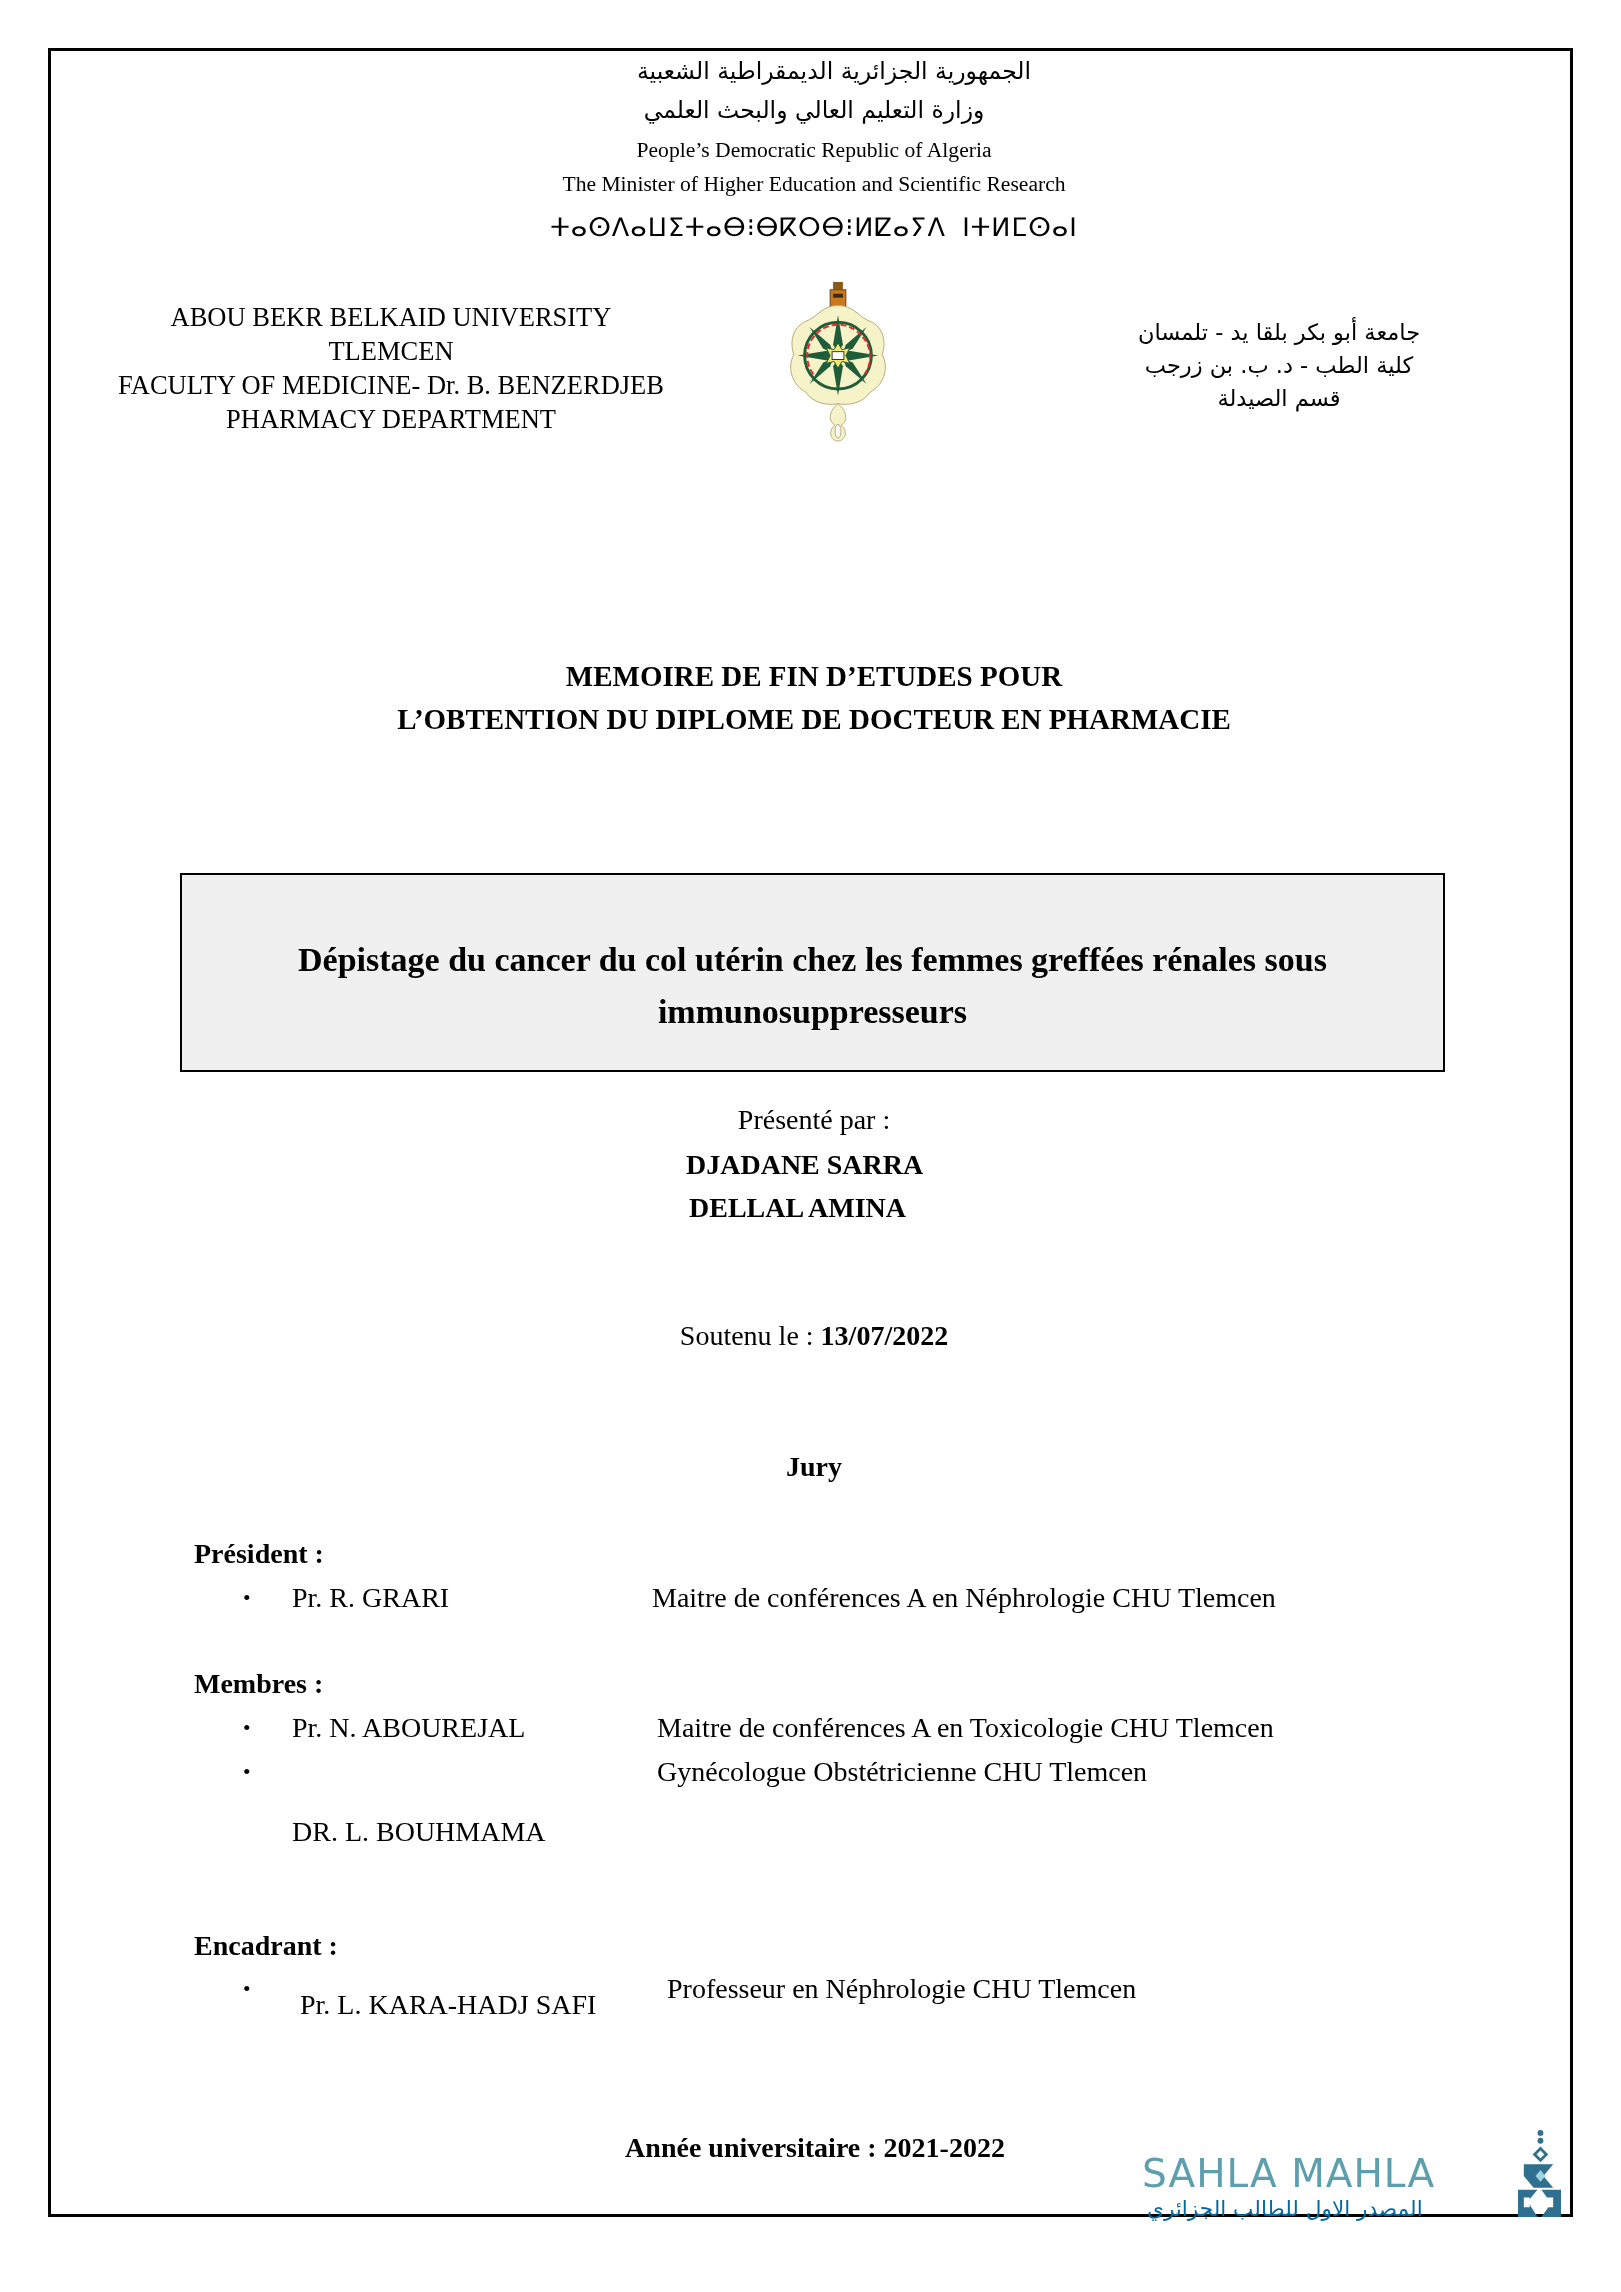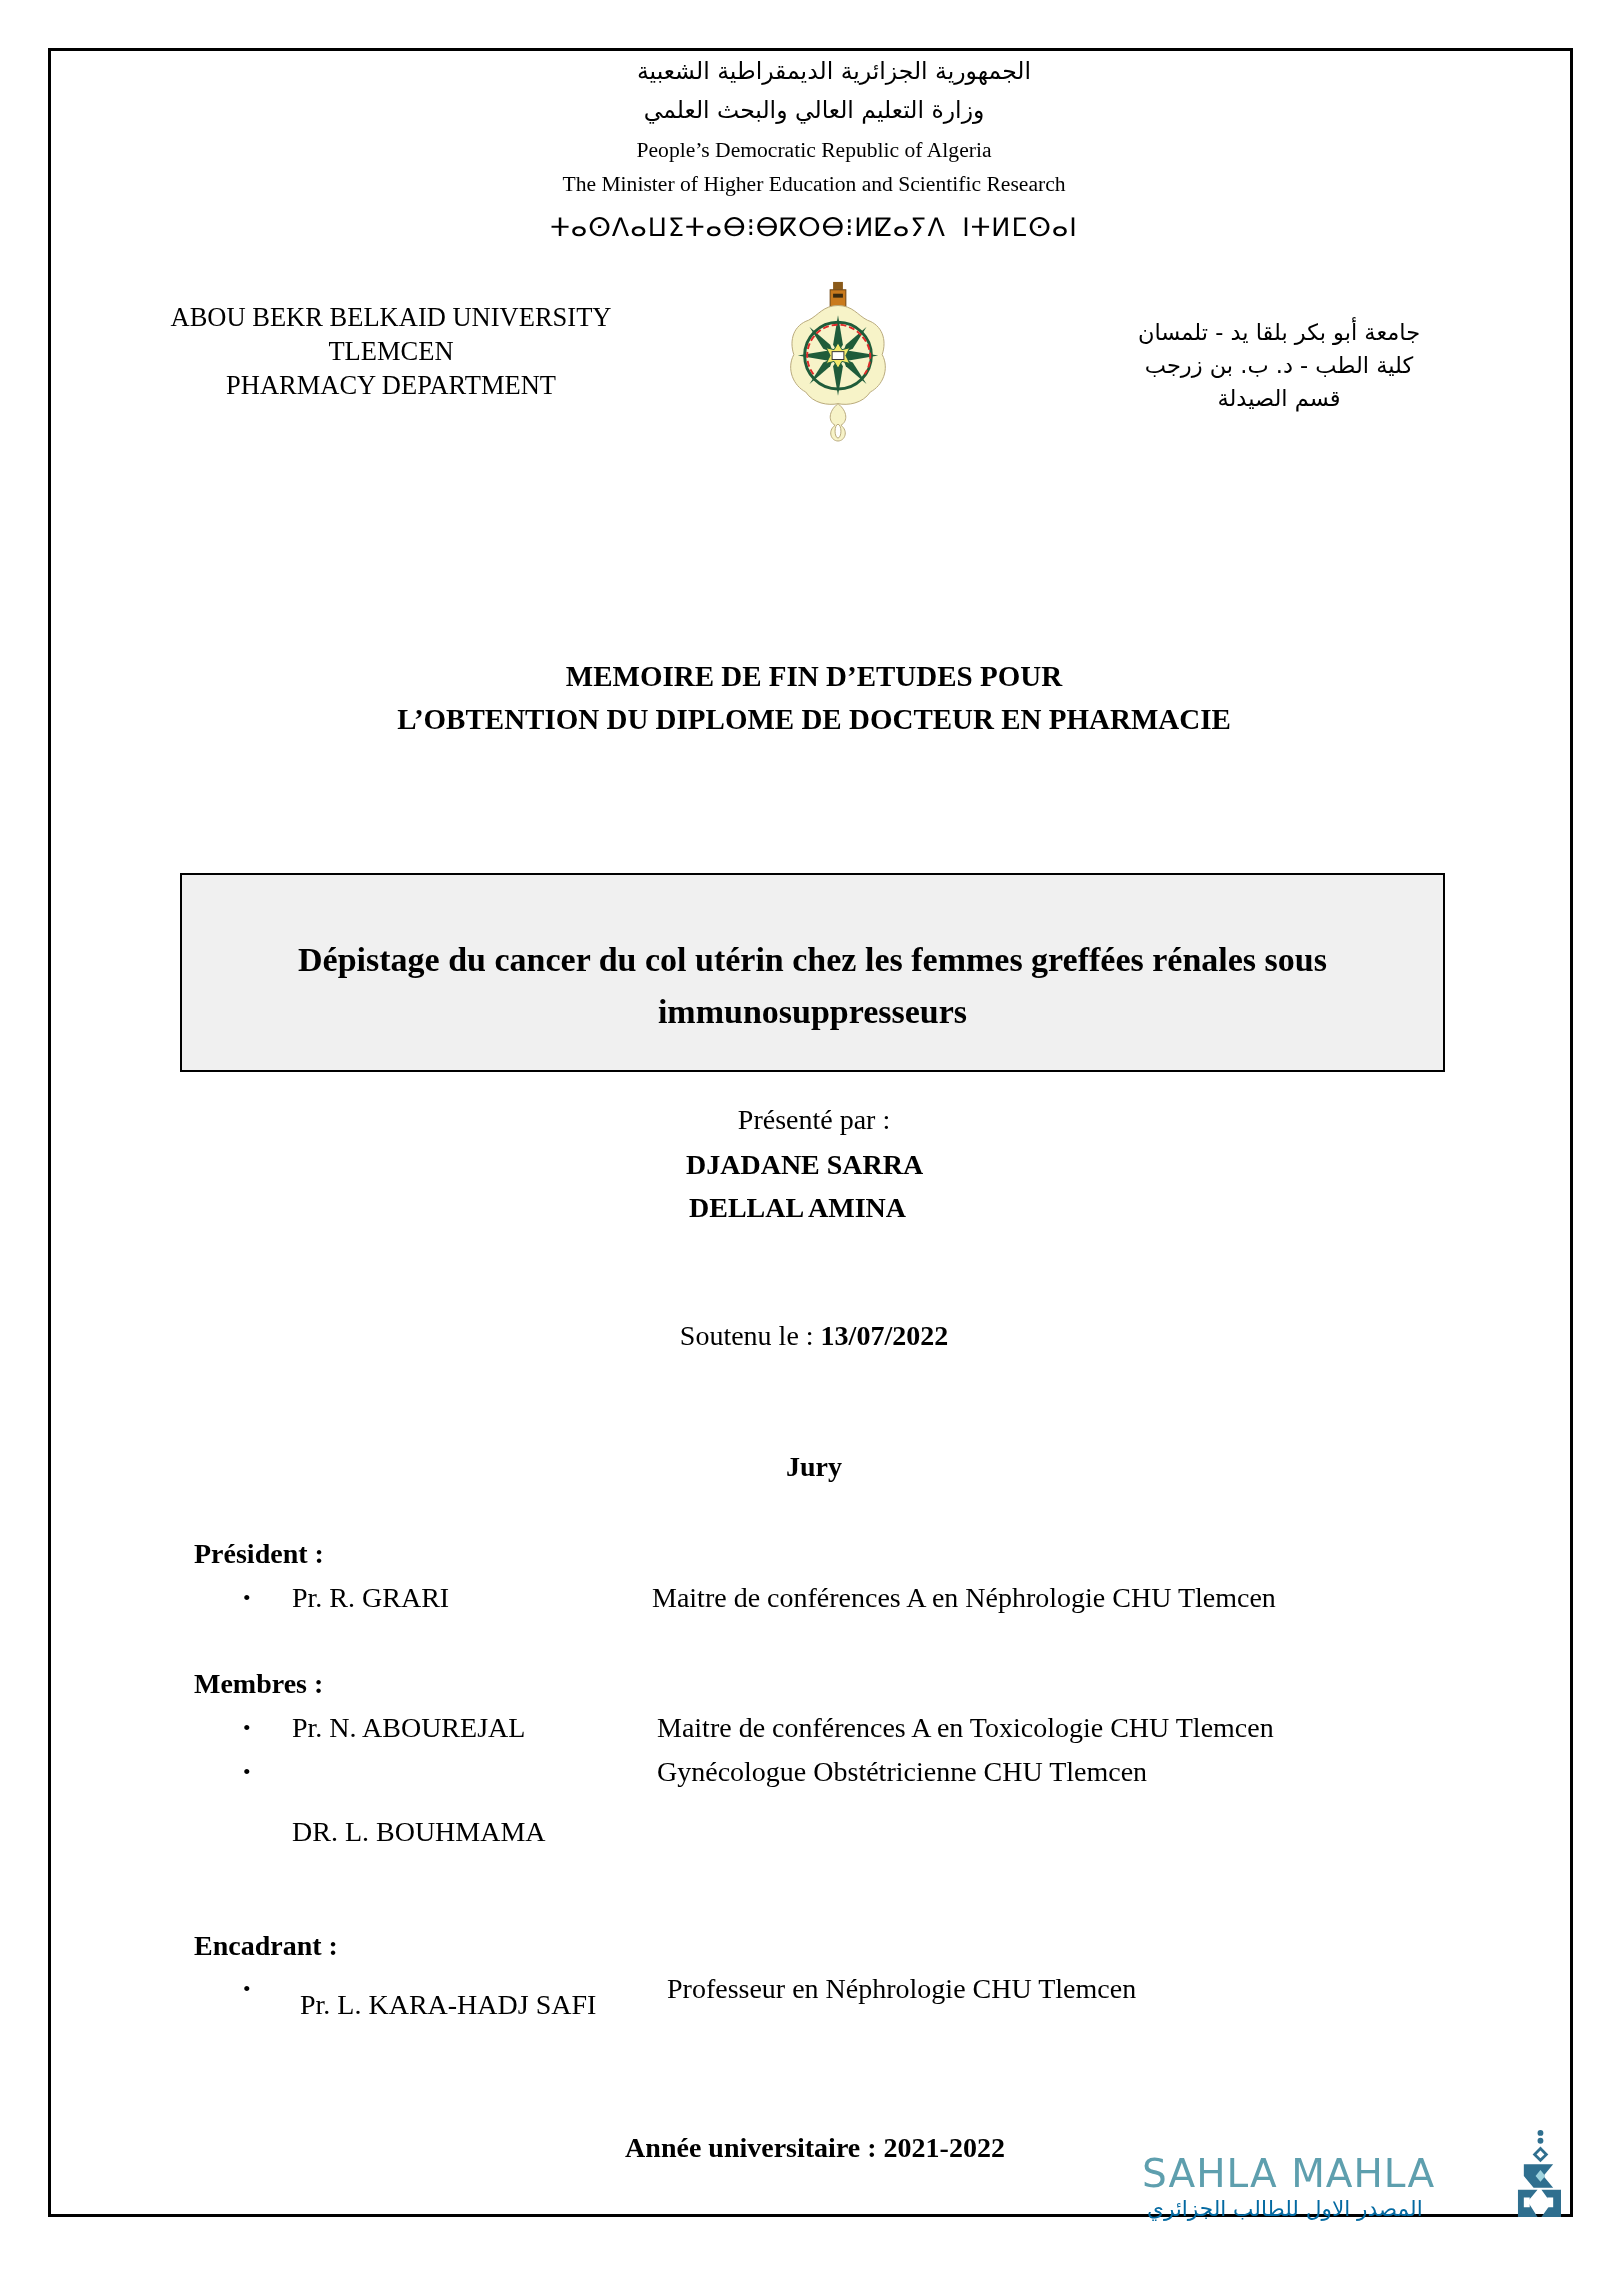--- a/index.html
+++ b/index.html
@@ -38,20 +38,21 @@
 
 <div class="abs center ar hdr-ar" style="left:814px; top:57px;margin-left:20px;">الجمهورية الجزائرية الديمقراطية الشعبية</div>
 <div class="abs center ar hdr-ar" style="left:814px; top:96px;">وزارة التعليم العالي والبحث العلمي</div>
 <div class="abs center hdr-en" style="left:814px; top:138px;">People’s Democratic Republic of Algeria</div>
 <div class="abs center hdr-en" style="left:814px; top:172px;">The Minister of Higher Education and Scientific Research</div>
 <div class="abs center tif" style="left:814px; top:212px;">ⵜⴰⵙⴷⴰⵡⵉⵜⴰⴱ⁝ⴱⴽⵔⴱ⁝ⵍⵇⴰⵢⴷ ⵏⵜⵍⵎⵙⴰⵏ</div>
 
 <div class="abs uni" style="left:374px; top:300px; transform:translateX(-50%);margin-left:17px;">
   <div>ABOU BEKR BELKAID UNIVERSITY</div>
   <div>TLEMCEN</div>
+  <div>FACULTY OF MEDICINE- Dr. B. BENZERDJEB</div>
   <div>PHARMACY DEPARTMENT</div>
 </div>
 
 <div class="abs" style="left:784px; top:276px; width:108px; height:167px;">
   <svg width="108" height="167" viewBox="0 0 110 170">
 
     <rect x="50" y="6" width="10" height="8" fill="#8a5a1a"></rect>
     <rect x="47" y="14" width="16" height="26" fill="#c97a1e" stroke="#6b4210" stroke-width="1"></rect>
     <rect x="50" y="18" width="10" height="4" fill="#3a2a10"></rect>
 

